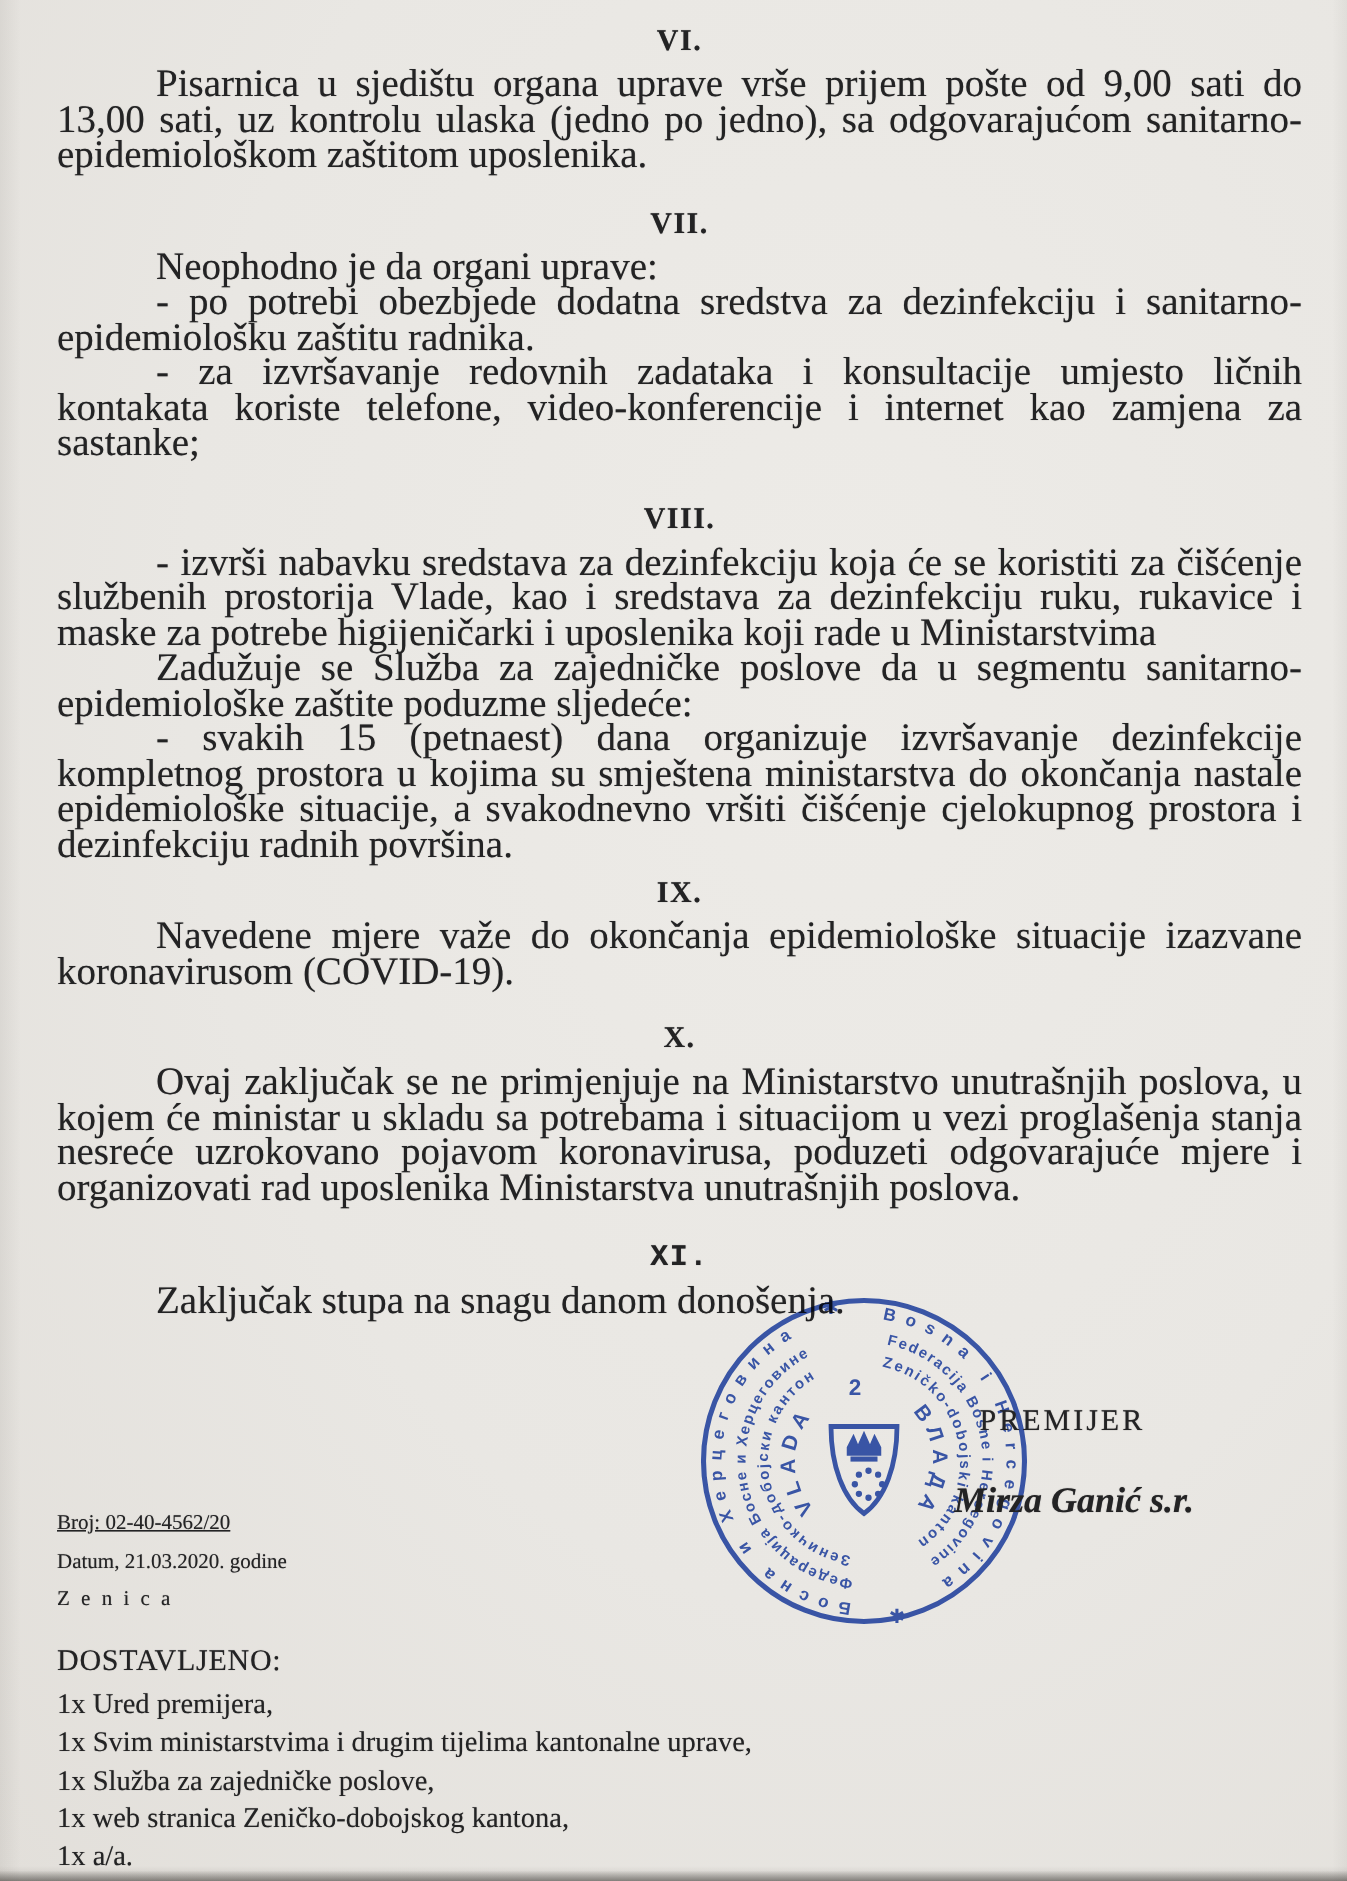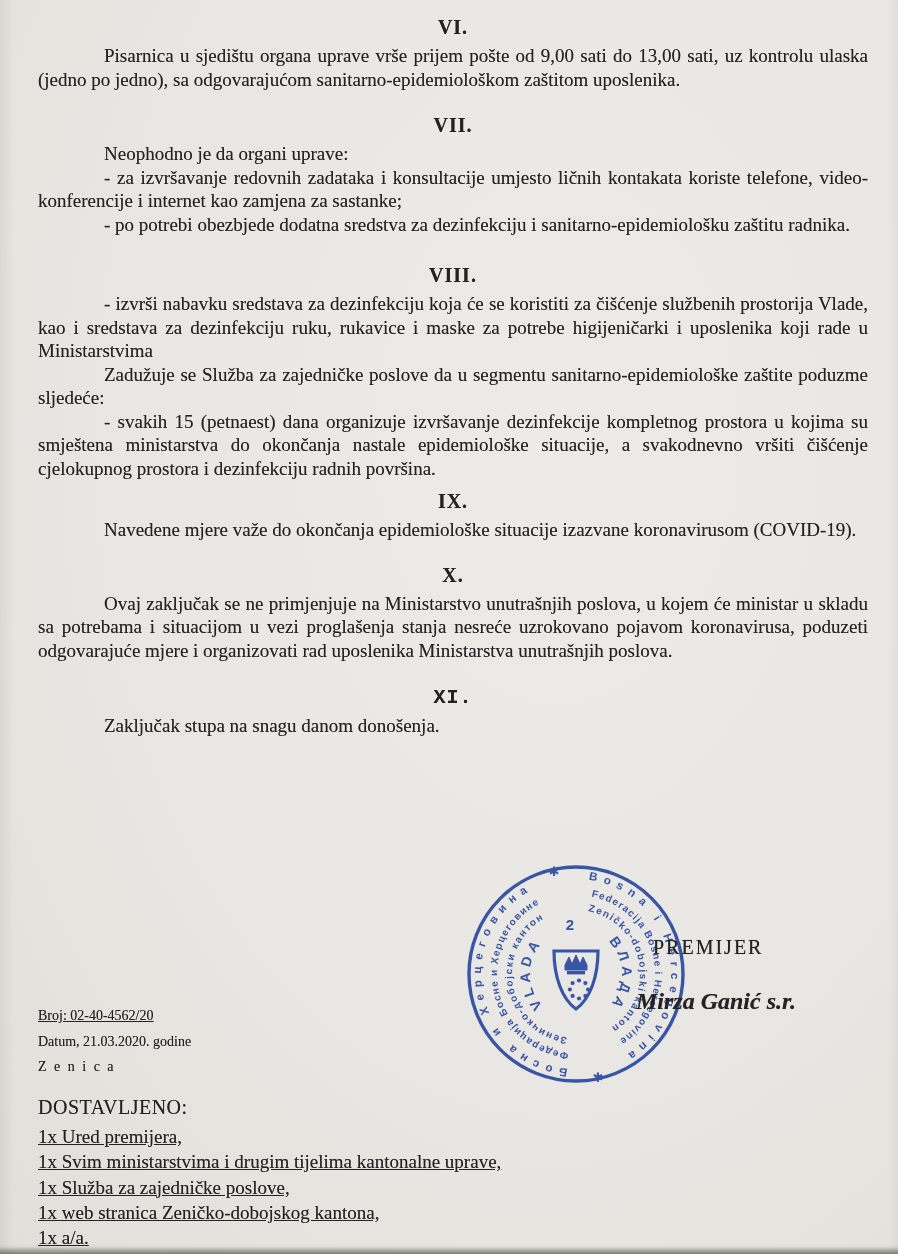--- a/index.html
+++ b/index.html
@@ -16,21 +16,21 @@
     font-family:"Liberation Serif", serif;
     color:#232324;
   }
   .doc{padding:14px 30px 0 38px;}
   .sec h2{
     font-size:20px;line-height:27px;margin:0 0 3px 0;
     text-align:center;font-weight:bold;letter-spacing:1px;
     text-shadow:0 0 0.6px rgba(30,30,32,.55);
   }
   .sec p{
-    margin:0;font-size:19px;line-height:23.5px;
+    margin:0;font-size:26px;line-height:23.5px;
     text-align:justify;text-indent:66px;hyphens:none;
     text-shadow:0 0 0.6px rgba(30,30,32,.45);
   }
   .sec.s7 h2{margin-top:21px;}
   .sec.s8 h2{margin-top:26px;}
   .sec.s9 h2{margin-top:8px;}
   .sec.s10 h2{margin-top:20px;}
   .sec.s11 h2{margin-top:22px;font-family:Liberation Mono, monospace;}
 
   .premier-title{
@@ -53,21 +53,20 @@
   .dist-heading{
     position:absolute;left:38px;top:1096px;
     font-size:20px;letter-spacing:0.5px;
     text-shadow:0 0 0.6px rgba(30,30,32,.5);
   }
   .dist-list{
     position:absolute;left:38px;top:1124px;
     font-size:19px;line-height:25.3px;
     list-style:none;margin:0;padding:0;
     text-shadow:0 0 0.6px rgba(30,30,32,.45);
-    text-decoration:underline;
   }
   .stamp{
     position:absolute;left:455px;top:853px;width:242px;height:242px;
     mix-blend-mode:multiply;opacity:0.92;
     filter:blur(0.2px);
   }
   .stamp svg{width:100%;height:100%;}
   .stamp text{fill:#2d4fb3;font-family:"Liberation Sans", sans-serif;}
   .bottom-shade{
     position:absolute;left:0;bottom:0;width:100%;height:7px;
@@ -83,22 +82,22 @@
   <div class="doc">
 
     <section class="sec s6">
       <h2>VI.</h2>
       <p>Pisarnica u sjedištu organa uprave vrše prijem pošte od 9,00 sati do 13,00 sati, uz kontrolu ulaska (jedno po jedno), sa odgovarajućom sanitarno-epidemiološkom zaštitom uposlenika.</p>
     </section>
 
     <section class="sec s7">
       <h2>VII.</h2>
       <p>Neophodno je da organi uprave:</p>
+      <p>- po potrebi obezbjede dodatna sredstva za dezinfekciju i sanitarno-epidemiološku zaštitu radnika.</p>
       <p>- za izvršavanje redovnih zadataka i konsultacije umjesto ličnih kontakata koriste telefone, video-konferencije i internet kao zamjena za sastanke;</p>
-      <p>- po potrebi obezbjede dodatna sredstva za dezinfekciju i sanitarno-epidemiološku zaštitu radnika.</p>
     </section>
 
     <section class="sec s8">
       <h2>VIII.</h2>
       <p>- izvrši nabavku sredstava za dezinfekciju koja će se koristiti za čišćenje službenih prostorija Vlade, kao i sredstava za dezinfekciju ruku, rukavice i maske za potrebe higijeničarki i uposlenika koji rade u Ministarstvima</p>
       <p>Zadužuje se Služba za zajedničke poslove da u segmentu sanitarno-epidemiološke zaštite poduzme sljedeće:</p>
       <p>- svakih 15 (petnaest) dana organizuje izvršavanje dezinfekcije kompletnog prostora u kojima su smještena ministarstva do okončanja nastale epidemiološke situacije, a svakodnevno vršiti čišćenje cjelokupnog prostora i dezinfekciju radnih površina.</p>
     </section>
 
     <section class="sec s9">

